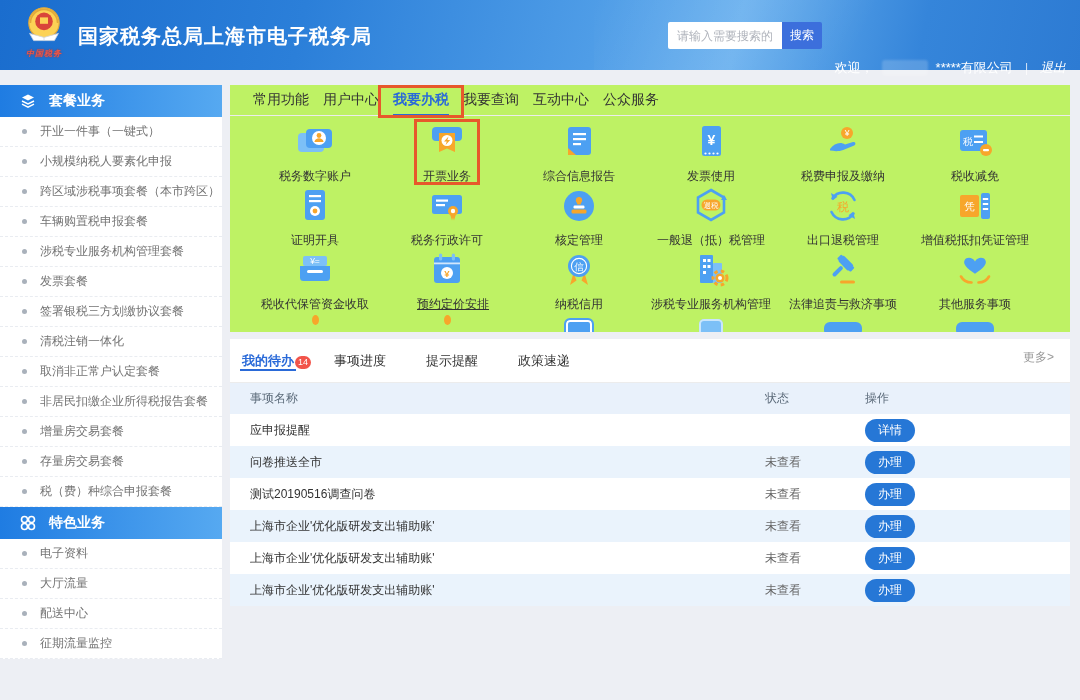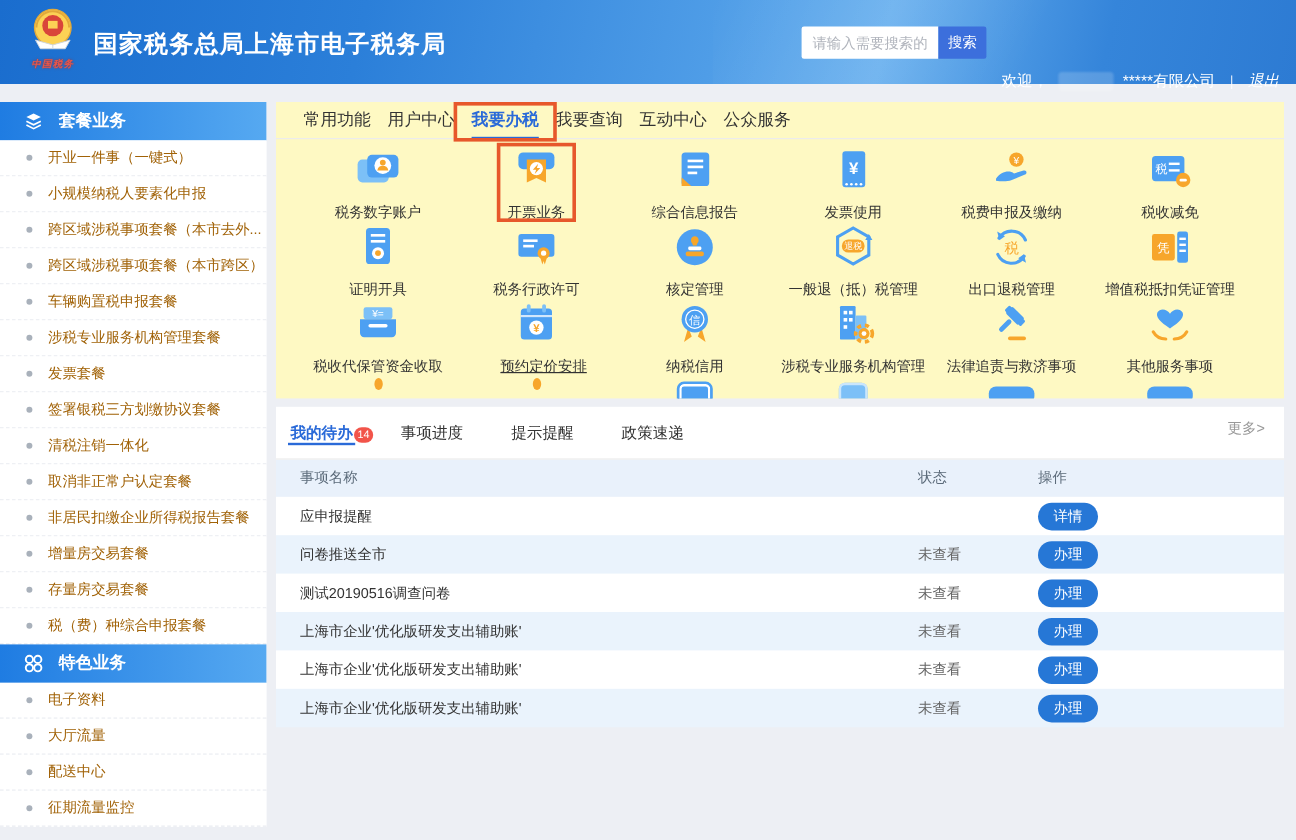--- a/index.html
+++ b/index.html
@@ -34,25 +34,25 @@
     background:rgba(255,255,255,.18); filter:blur(1px); }
   .hdr-divider { color:rgba(255,255,255,.8); margin:0 4px; font-size:12px; }
   .logout { cursor:pointer;font-style:italic; }
   
   .sidebar { position:absolute; left:0; top:85px; width:222px; background:#fff; }
   .side-header { height:32px; background:linear-gradient(90deg,#1f7ce2,#56a9f1);
     display:flex; align-items:center; padding-left:20px; gap:13px;
     color:#fff; font-size:14px; font-weight:bold; cursor:pointer; }
   .side-ico svg { width:16px; height:16px; display:block; }
   .side-item { height:30px; display:flex; align-items:center; padding-left:22px; gap:13px;
-    font-size:12px; color:#a16207; border-bottom:1px dashed #e9ecf1; cursor:pointer; background:#fff; }
+    font-size:12px; color:#737373; border-bottom:1px dashed #e9ecf1; cursor:pointer; background:#fff; }
   .bullet { width:5px; height:5px; border-radius:50%; background:#a9b1bb; flex:0 0 auto; }
   .side-item-label { white-space:nowrap; overflow:hidden; }
   
-  .main-top { position:absolute; left:230px; top:85px; width:840px; height:247px; background:#fef9c3; }
+  .main-top { position:absolute; left:230px; top:85px; width:840px; height:247px; background:#bef264; }
   .nav-tabs { height:31px; display:flex; align-items:stretch; padding-left:16px;
     border-bottom:1px solid #ececec; }
   .nav-tab { width:70px; display:flex; align-items:center; justify-content:center;
     font-size:14px; color:#333; position:relative; cursor:pointer; }
   .nav-tab.active { color:var(--accent-blue); font-weight:bold; }
   .nav-tab.active::after { content:''; position:absolute; left:7px; right:7px; bottom:-1px;
     height:2px; background:var(--accent-blue); }
   .annot-tab { position:absolute; left:-8px; right:-8px; top:0; bottom:-3px;
     border:3px solid var(--annotation-orange); pointer-events:none; z-index:5; }
   .services { padding:5px 0 0 19px; }
@@ -143,24 +143,20 @@
           <div class="side-item">
     <span class="bullet"></span>
     <span class="side-item-label">开业一件事（一键式）</span>
   </div>
           <div class="side-item">
     <span class="bullet"></span>
     <span class="side-item-label">小规模纳税人要素化申报</span>
   </div>
           <div class="side-item">
     <span class="bullet"></span>
-    <span class="side-item-label">跨区域涉税事项套餐（本市去外...</span>
-  </div>
-          <div class="side-item">
-    <span class="bullet"></span>
     <span class="side-item-label">跨区域涉税事项套餐（本市跨区）</span>
   </div>
           <div class="side-item">
     <span class="bullet"></span>
     <span class="side-item-label">车辆购置税申报套餐</span>
   </div>
           <div class="side-item">
     <span class="bullet"></span>
     <span class="side-item-label">涉税专业服务机构管理套餐</span>
   </div>

